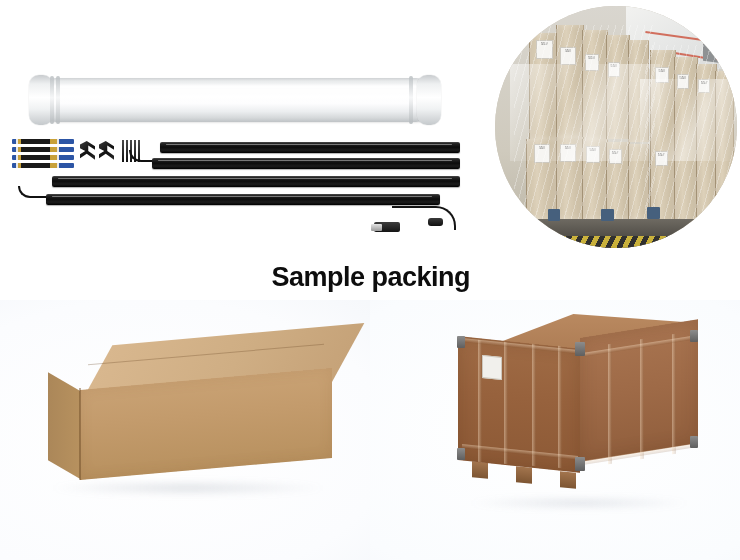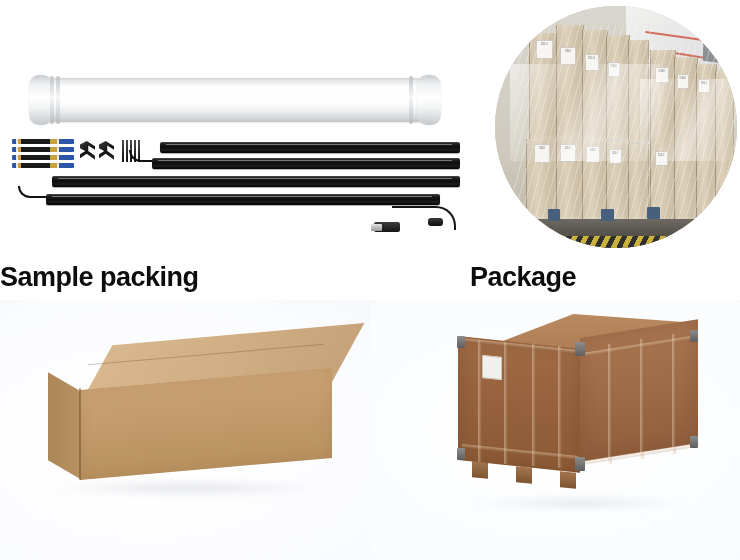--- a/index.html
+++ b/index.html
@@ -13,21 +13,21 @@
   .stage{position:relative;width:740px;height:560px;overflow:hidden;background:#fff;}
 
   
   .panel{position:absolute;overflow:hidden;}
   .caption{
     position:absolute;
     font-weight:bold;
     color:#0d0d0d;
     letter-spacing:-0.5px;
     white-space:nowrap;
-    text-align:left;
+    text-align:right;
     font-family:"Liberation Sans", sans-serif;
   }
 
   
   #panel-sample{left:0;top:0;width:470px;height:300px;background:#ffffff;}
 
   .tube{
     position:absolute;
     left:34px;top:78px;width:404px;height:44px;
     border-radius:22px/22px;
@@ -379,21 +379,20 @@
       <div class="wrap-sheen" style="left:6%;top:24%;width:62%;height:40%;"></div>
       <div class="wrap-sheen" style="left:60%;top:30%;width:40%;height:34%;"></div>
 
       <div class="floor"></div>
       <div class="pallet-foot" style="left:22%;bottom:11%;width:5%;height:5%;"></div>
       <div class="pallet-foot" style="left:44%;bottom:11%;width:5%;height:5%;"></div>
       <div class="pallet-foot" style="left:63%;bottom:12%;width:5%;height:5%;"></div>
       <div class="floor-stripe"></div>
     </div>
 
-    <div class="caption" id="caption-package">Package</div>
   </div>
 
   <div class="panel" id="panel-carton">
     <div class="cb-shadow"></div>
     <div class="carton-box">
       <div class="cb-top"></div>
       <div class="cb-left"></div>
       <div class="cb-front"></div>
       <div class="cb-seam"></div>
       <div class="cb-edge"></div>

